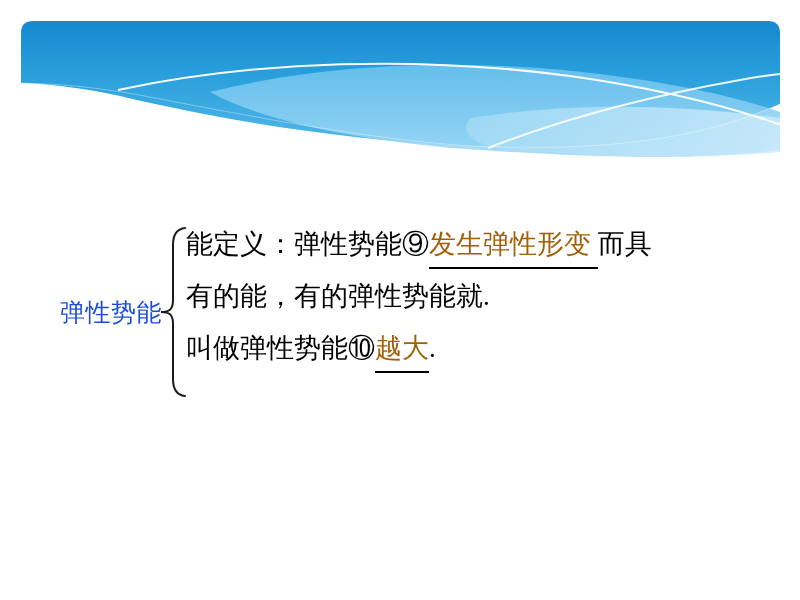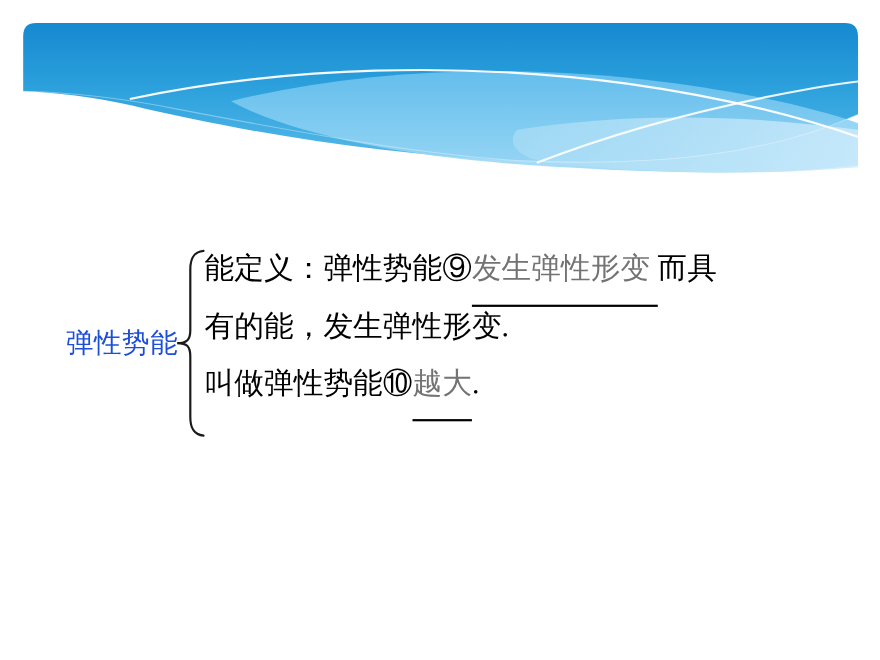--- a/index.html
+++ b/index.html
@@ -68,23 +68,23 @@
 
   .line {
     font-size: 27px;
     line-height: 52px;
     color: #000000;
     white-space: nowrap;
     letter-spacing: 0px;
   }
 
   .blank-red {
-    color: #737373;
+    color: #a16207;
     border-bottom: 2px solid #000000;
-    padding-bottom: 18px;
+    padding-bottom: 8px;
     margin-top: 18px;
   }
   .blank-red.with-tail::after {
     content: "\00a0";
   }
 
   .circled {
     color: #000000;
   }
 
@@ -177,21 +177,21 @@
     </svg>
   </div>
 
   <div class="lines">
 
     <div class="line">
       <span>能定义：弹性势能</span><span class="circled">⑨</span><span class="blank-red with-tail">发生弹性形变</span><span>而具</span>
     </div>
 
     <div class="line">
-      <span>有的能，发生弹性形变.</span>
+      <span>有的能，有的弹性势能就.</span>
     </div>
 
 
     <div class="line">
       <span>叫做弹性势能</span><span class="circled">⑩</span><span class="blank-red">越大</span><span class="punct">.</span>
     </div>
 
   </div>
 
 </div>

